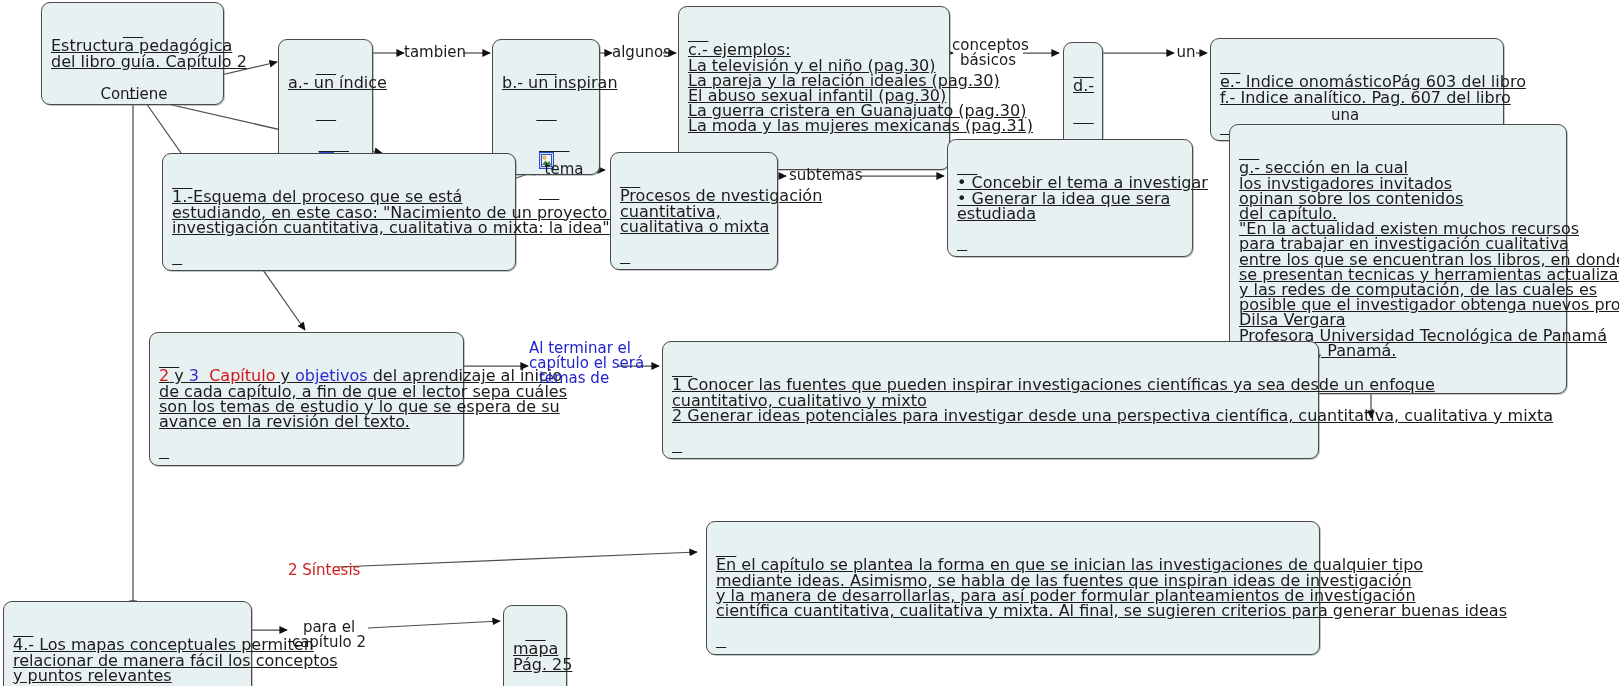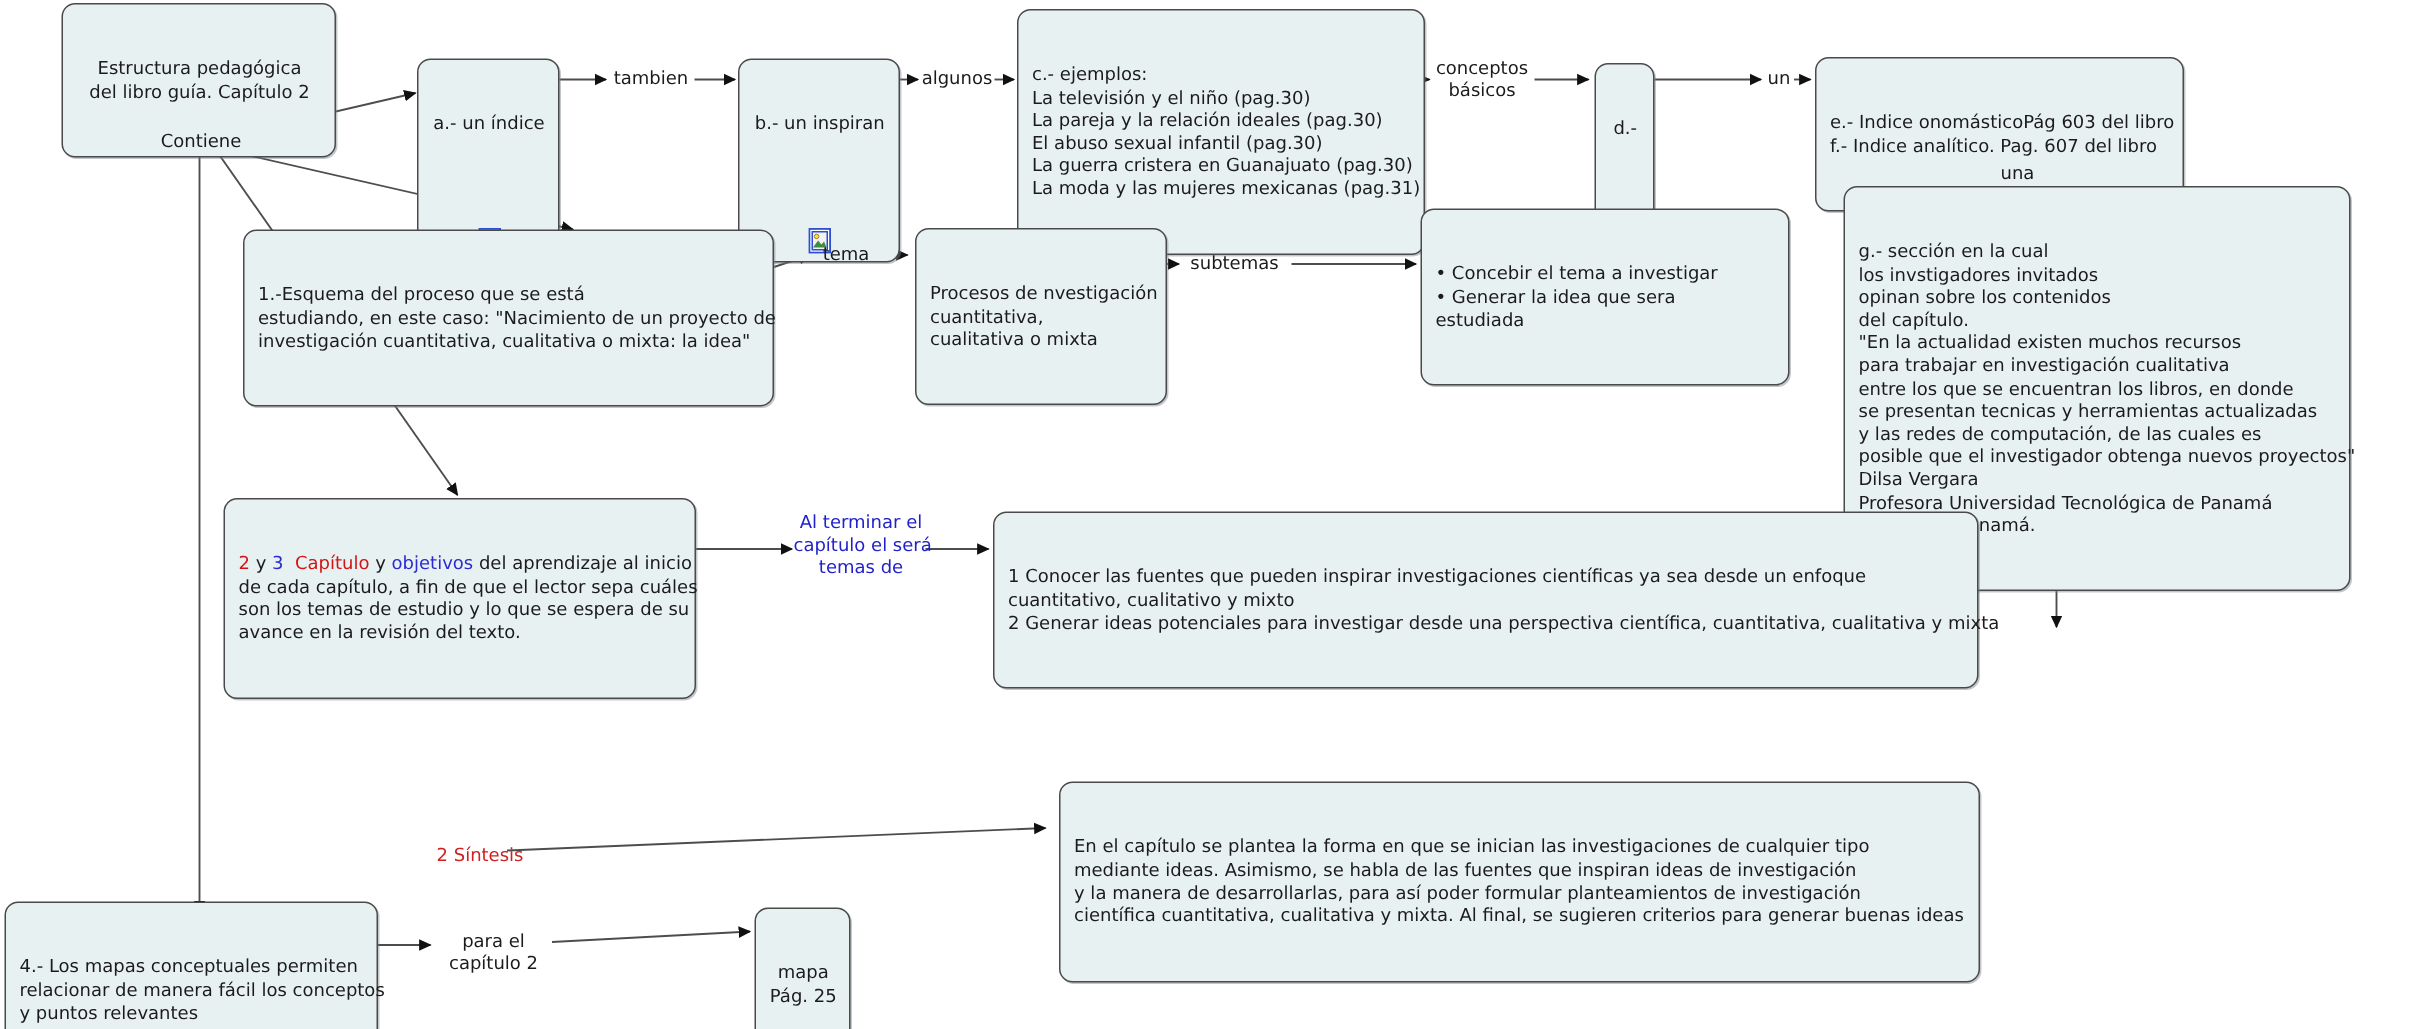--- a/index.html
+++ b/index.html
@@ -25,31 +25,32 @@
     height: 686px;
     pointer-events: none;
   }
   .node {
     position: absolute;
     box-sizing: border-box;
     background: #e8f1f2;
     border: 1px solid #4a4a4a;
     border-radius: 9px;
     padding: 5px 8px 5px 9px;
-    font-size: 12px;
+    font-size: 16px;
     line-height: 15.2px;
     color: #1b1b1b;
     white-space: pre;
     box-shadow: 1px 1px 0 rgba(120,130,135,0.45);
+    text-decoration: underline;
   }
   .node.center { text-align: center; }
   .node .ntext { display: block; }
   .label {
     position: absolute;
-    font-size: 12px;
+    font-size: 15px;
     line-height: 15.2px;
     color: #1b1b1b;
     white-space: pre;
     text-align: center;
   }
   .label.blue { color: #2222cc; }
   .label.red  { color: #d02020; margin-left: 11px; }
   .icon-img {
     display: block;
     margin: 1px auto 0 auto;
@@ -170,21 +171,21 @@
     <span class="icon-img">
       <svg width="15" height="17" viewBox="0 0 15 17">
         <rect x="0.5" y="0.5" width="14" height="16" fill="#ffffff" stroke="#2a4fd0" stroke-width="1.4"></rect>
         <rect x="2.5" y="2.5" width="10" height="12" fill="#f2f2f2" stroke="#2a4fd0" stroke-width="1"></rect>
         <circle cx="5.4" cy="5.6" r="1.5" fill="#ffd84a" stroke="#9a7a10" stroke-width="0.6"></circle>
         <path d="M3 13 L6.4 8.4 L8.6 11 L10.4 9 L12 13 z" fill="#3f8c3f"></path>
       </svg>
     </span>
   </div>
 
-  <div class="node" style="left:1210px; top:38px; width:246px;">
+  <div class="node" style="left:1210px; top:38px; width:294px;">
     <span class="ntext">e.- Indice onomásticoPág 603 del libro
 f.- Indice analítico. Pag. 607 del libro</span>
   </div>
 
   <div class="node" style="left:1229px; top:124px; width:338px;">
     <span class="ntext">g.- sección en la cual
 los invstigadores invitados
 opinan sobre los contenidos
 del capítulo.
 "En la actualidad existen muchos recursos

